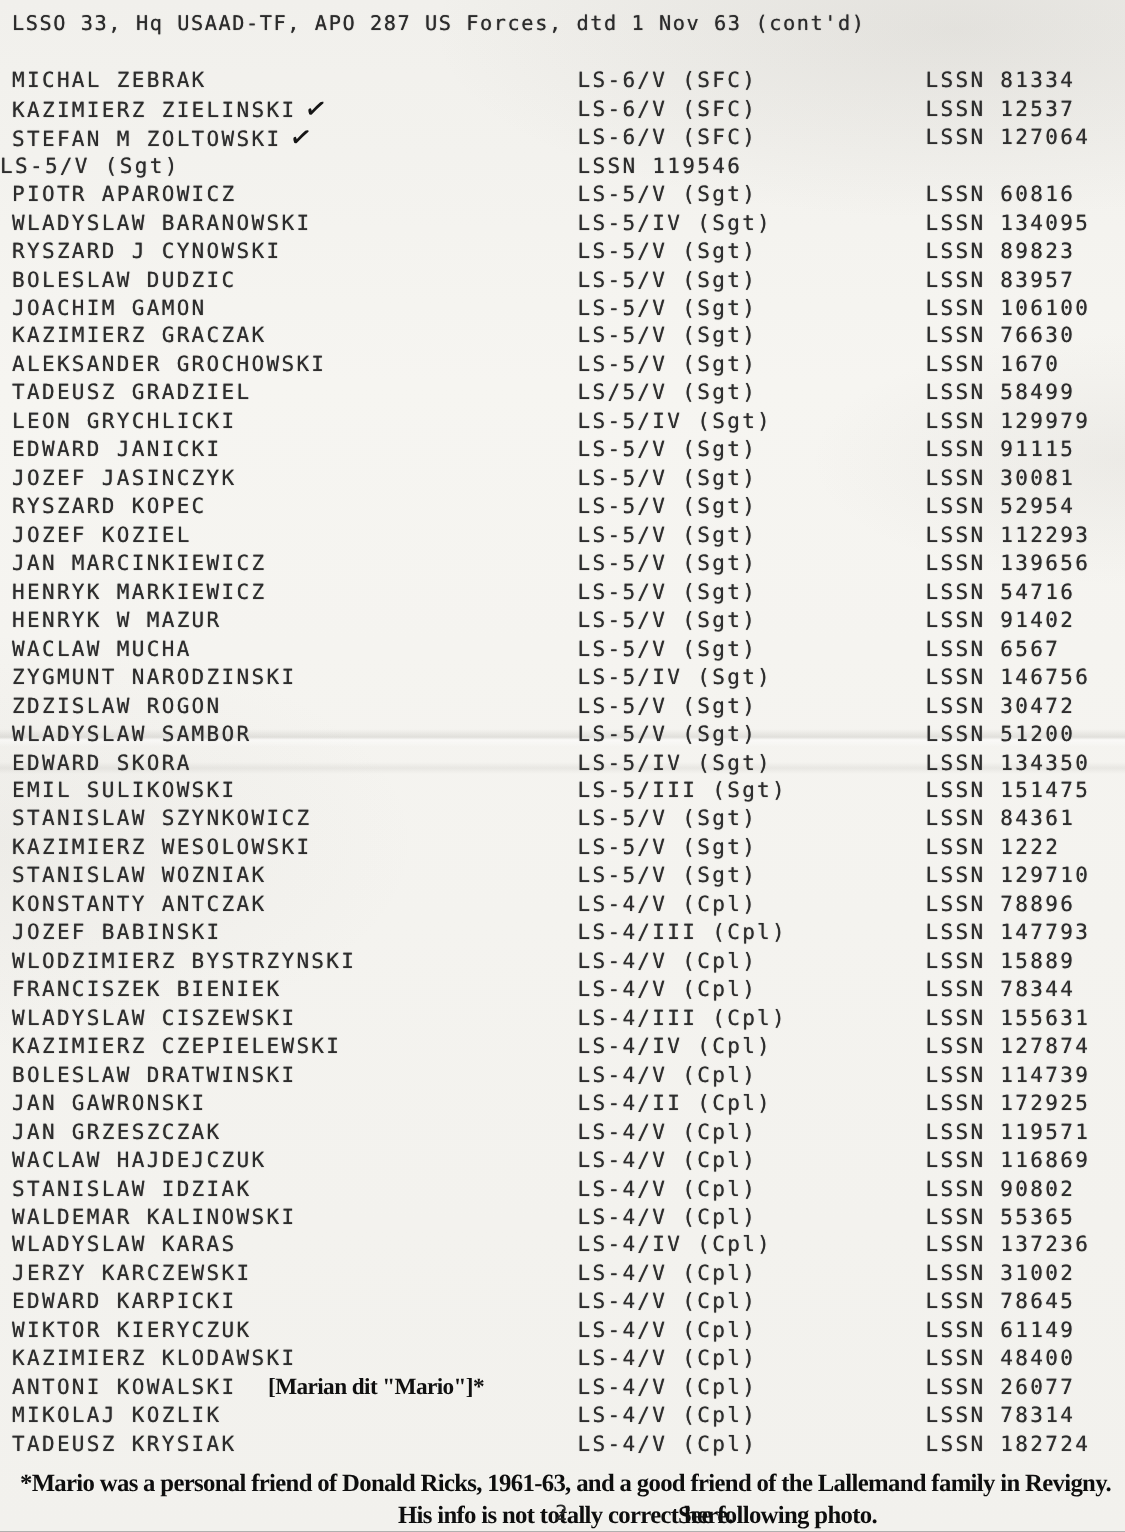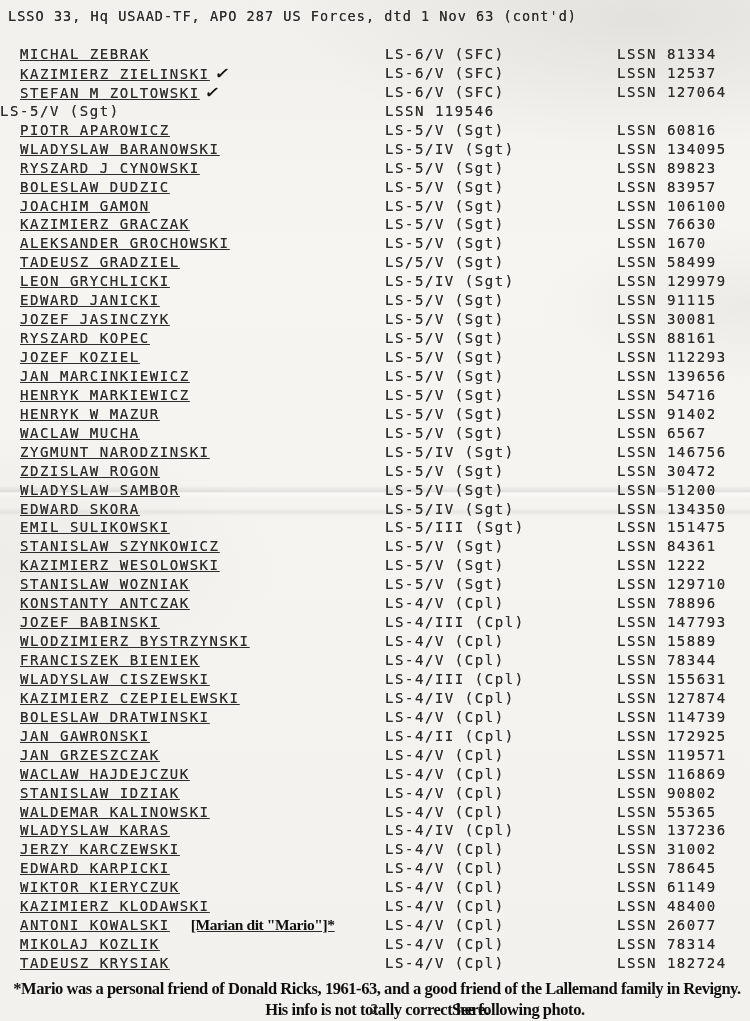--- a/index.html
+++ b/index.html
@@ -59,21 +59,21 @@
     grid-template-columns: 385px 232px 1fr;
     height: 18.95px;
     line-height: 18.95px;
     white-space: nowrap;
   }
   .cell {
     font-size: 14px;
     letter-spacing: 1.55px;
     text-shadow: 0 0 0.6px rgba(45,45,45,0.8);
   }
-  .cell.name { padding-left: 20px; text-decoration: underline; }
+  .cell.name { padding-left: 8px; }
   .chk {
     display: inline-block;
     font-family: "DejaVu Sans", sans-serif;
     font-weight: 700;
     font-size: 17px;
     color: #161616;
     margin-left: 5px;
     letter-spacing: 0;
     transform: rotate(6deg) skewX(-6deg);
     text-shadow: 0.4px 0.4px 0 #161616;
@@ -221,21 +221,21 @@
 
     <div class="row">
       <span class="cell name"><span>JOZEF JASINCZYK</span><span class="chk" hidden=""></span></span>
       <span class="cell rank">LS-5/V (Sgt)</span>
       <span class="cell lssn">LSSN 30081</span>
     </div>
 
     <div class="row">
       <span class="cell name"><span>RYSZARD KOPEC</span><span class="chk" hidden=""></span></span>
       <span class="cell rank">LS-5/V (Sgt)</span>
-      <span class="cell lssn">LSSN 88161</span>
+      <span class="cell lssn">LSSN 52954</span>
     </div>
 
     <div class="row">
       <span class="cell name"><span>JOZEF KOZIEL</span><span class="chk" hidden=""></span></span>
       <span class="cell rank">LS-5/V (Sgt)</span>
       <span class="cell lssn">LSSN 112293</span>
     </div>
 
     <div class="row">
       <span class="cell name"><span>JAN MARCINKIEWICZ</span><span class="chk" hidden=""></span></span>

